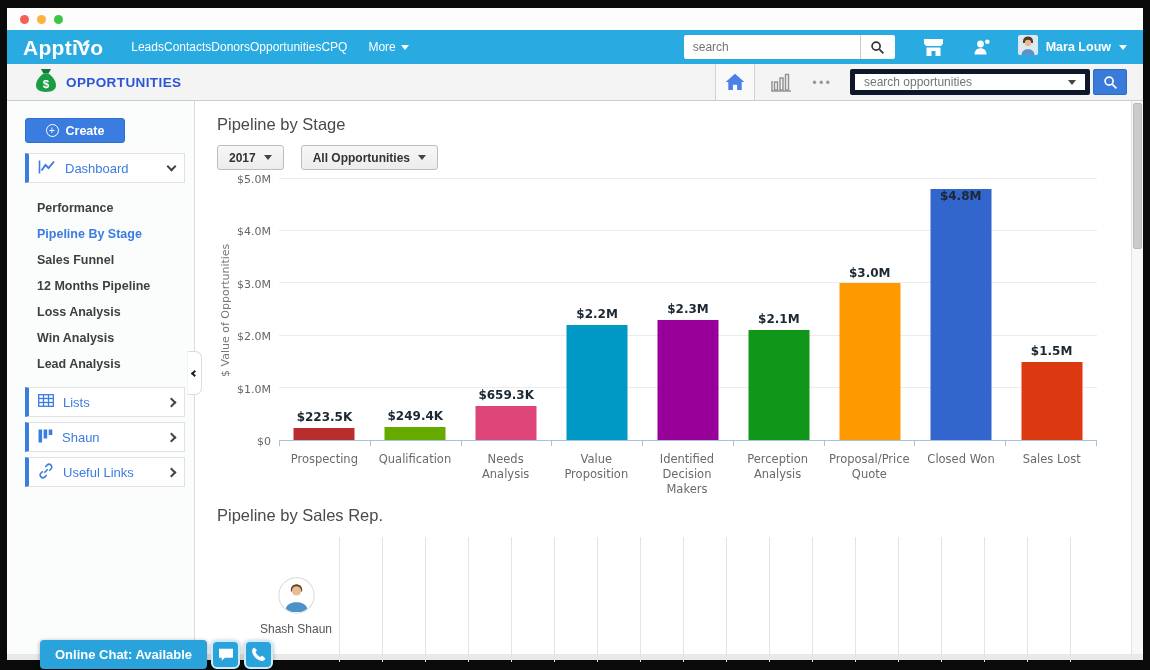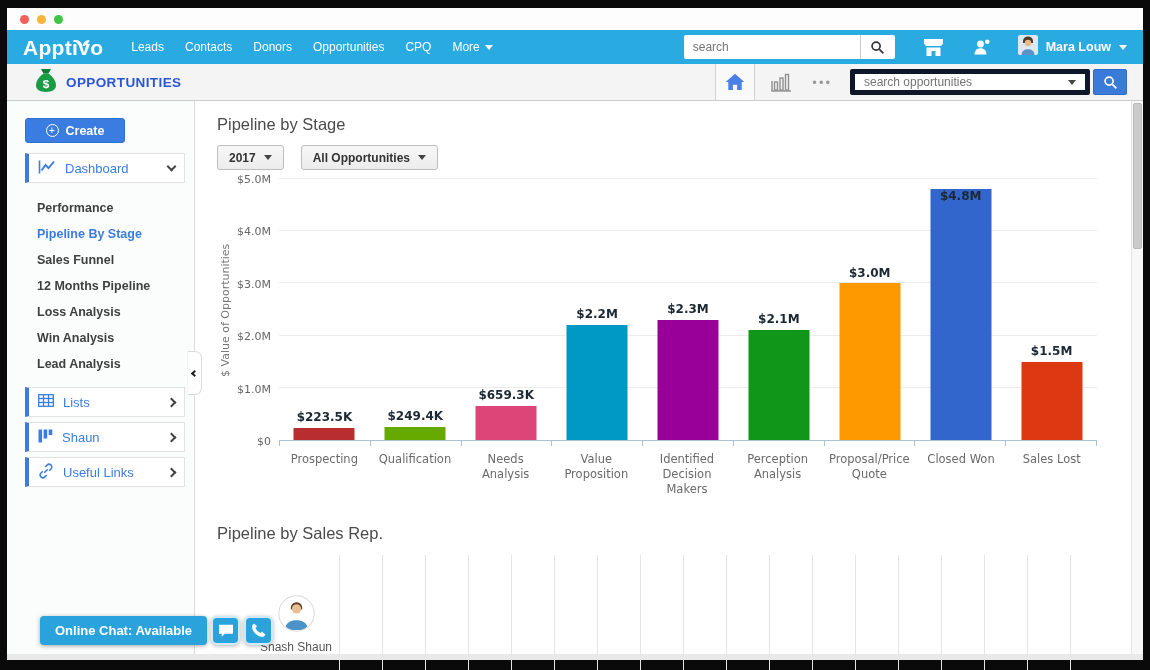--- a/index.html
+++ b/index.html
@@ -9,21 +9,21 @@
   .app{position:relative;width:100%;height:100%;background:#fff;display:flex;flex-direction:column;overflow:visible}
 
   
   .titlebar{height:22px;background:#fdfdfd;display:flex;align-items:center;padding-left:13px;gap:8px;flex-shrink:0}
   .dot{width:9px;height:9px;border-radius:50%}
 
   
   .navbar{height:34px;background:#29abe2;display:flex;align-items:center;padding:0 16px;color:#fff;flex-shrink:0}
   .brand{font-size:21px;font-weight:700;letter-spacing:.3px;position:relative;margin-right:28px;line-height:1}
   .brand .leaf{position:absolute;top:-8px;right:13px}
-  .nav-items{display:flex;align-items:center;gap:21px;font-size:12px}
+  .nav-items{display:flex;align-items:center;font-size:12px}
   .nav-item{cursor:pointer;white-space:nowrap}
   .nav-more{display:flex;align-items:center;gap:5px;font-size:12px;margin-left:21px;cursor:pointer}
   .caret-down{width:0;height:0;border-left:4px solid transparent;border-right:4px solid transparent;border-top:5px solid #fff}
   .nav-right{margin-left:auto;display:flex;align-items:center}
   .nav-search{display:flex;height:24px}
   .nav-search input{width:176px;height:24px;border:none;border-radius:2px 0 0 2px;padding:0 9px;font-size:12px;color:#444;outline:none;background:#fff}
   .nav-search .btn{width:35px;height:24px;background:#fff;border-left:1px solid #ccc;border-radius:0 2px 2px 0;display:flex;align-items:center;justify-content:center;cursor:pointer}
   .nav-ico{margin-left:28px;display:flex;align-items:center;cursor:pointer}
   .user-chip{display:flex;align-items:center;gap:8px;margin-left:26px;cursor:pointer}
   .user-chip .name{font-size:12.5px;font-weight:700}
@@ -76,32 +76,32 @@
   .col{flex:1;position:relative}
   .bar{position:absolute;bottom:0;left:50%;transform:translateX(-50%);width:61px;cursor:pointer}
   .bar-label{position:absolute;left:50%;transform:translateX(-50%);font-size:12px;font-weight:700;color:#1c2833;white-space:nowrap;font-family:"DejaVu Sans",sans-serif}
   .ticksrow{display:flex;height:5px}
   .tick-cell{flex:1;border-right:1px solid #a9c3d6}
   .tick-cell:first-child{border-left:1px solid #a9c3d6}
   .xlabels{display:flex;margin-top:2px}
   .xlab{flex:1;text-align:center;font-size:11.5px;color:#6a6a6a;line-height:1.3;padding:4px 6px 0;font-family:"DejaVu Sans",sans-serif}
 
   
-  .rep-title{margin-top:27px}
+  .rep-title{margin-top:9px}
   .rep-area{position:relative;height:119px;margin-top:12px}
   .rep-grid{position:absolute;left:122px;right:-12px;top:0;bottom:-6px;background-image:repeating-linear-gradient(90deg,#e4e4e4 0,#e4e4e4 1px,transparent 1px,transparent 43px)}
   .rep-item{position:absolute;left:37px;top:40px;width:84px;text-align:center;cursor:pointer}
   .rep-name{font-size:12px;color:#555;margin-top:4px;white-space:nowrap}
 
   
   .vscroll{position:absolute;top:0;right:0;width:12px;bottom:0;background:#f8f8f8;border-left:1px solid #e3e3e3}
   .vthumb{position:absolute;top:2px;left:1px;width:9px;height:146px;background:#cbcbcb;border:1px solid #b9b9b9;border-radius:2px;cursor:pointer}
 
   
-  .chat{position:absolute;left:40px;top:616px;display:flex;align-items:flex-end;gap:4px;z-index:50}
+  .chat{position:absolute;left:40px;top:640px;display:flex;align-items:flex-end;gap:4px;z-index:50}
   .chat-pill{height:29px;background:#2aa3dd;border-radius:4px;color:#fff;font-size:13px;font-weight:700;display:flex;align-items:center;padding:0 15px;box-shadow:0 1px 4px rgba(0,0,0,.35);cursor:pointer}
   .chat-btn{width:29px;height:29px;background:#2aa3dd;border:2px solid #cfeafa;border-radius:6px;display:flex;align-items:center;justify-content:center;box-shadow:0 1px 4px rgba(0,0,0,.3);cursor:pointer}
 
   
   .bottom-strip{height:6px;background:#e9e9e9;flex-shrink:0}
 </style>
 </head>
 <body>
 
 <div class="frame">

